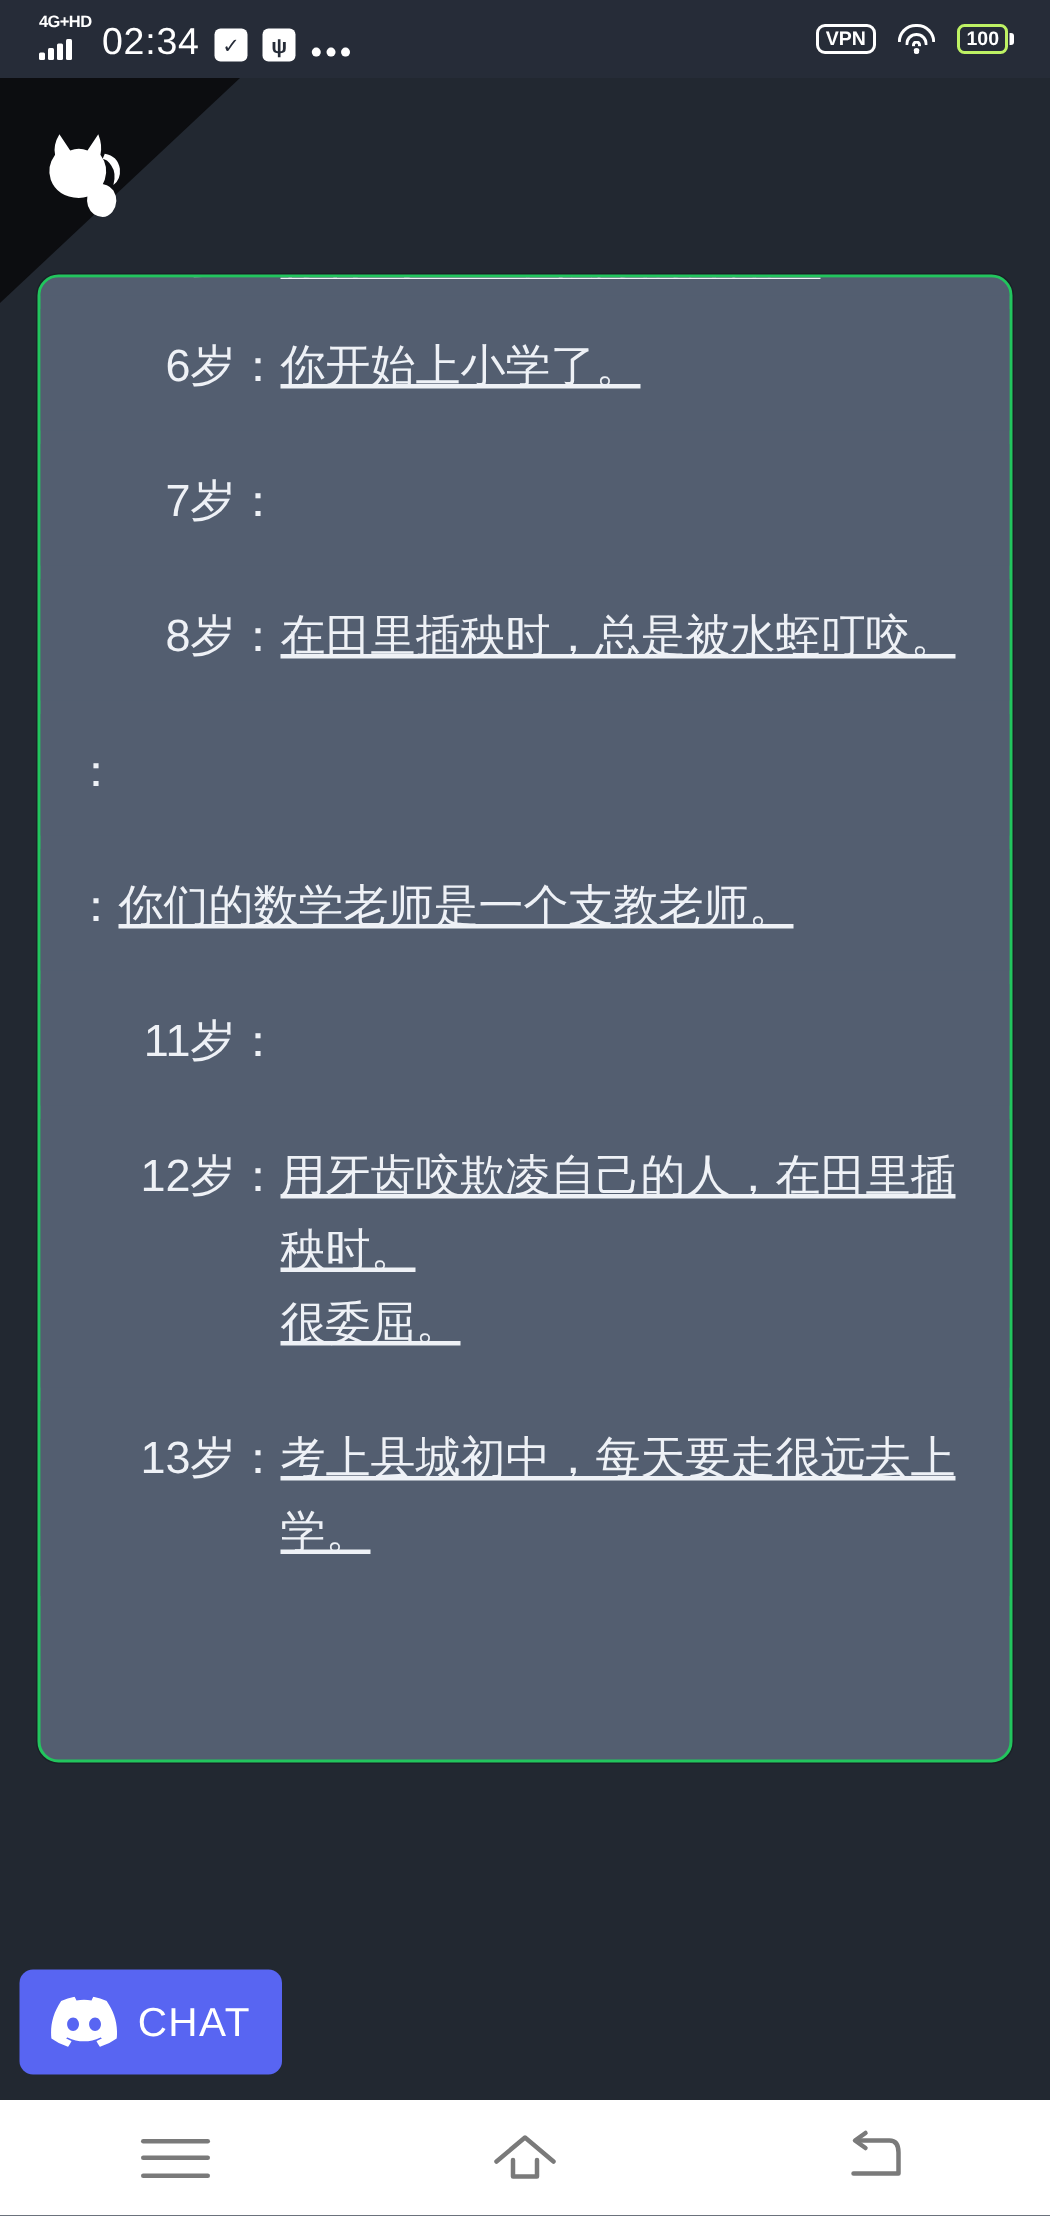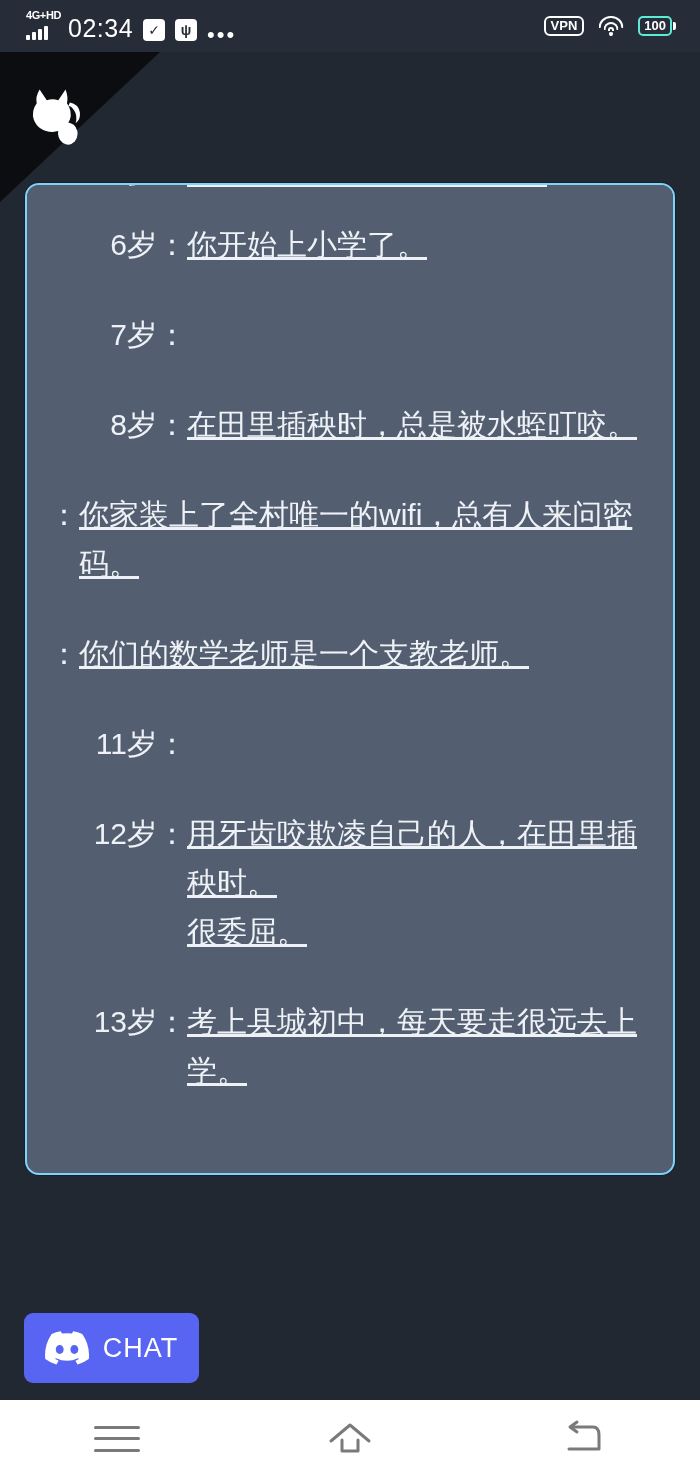--- a/index.html
+++ b/index.html
@@ -52,41 +52,41 @@
     position:absolute;left:50%;transform:translateX(-50%);
     border:2.5px solid #fff;border-bottom:none;border-radius:20px 20px 0 0;
   }
   .wifi .a{ width:25px;height:12px;top:0; }
   .wifi .b{ width:15px;height:8px;top:6px; }
   .wifi .c{ width:6px;height:4px;top:11px; }
   .wifi .d{ position:absolute;width:4px;height:4px;background:#fff;border-radius:50%;bottom:0;left:50%;transform:translateX(-50%); }
 
   .battery{ display:flex;align-items:center; }
   .battery .body{
-    border:2px solid #5eead4;border-radius:5px;color:#fff;
+    border:2px solid #bef264;border-radius:5px;color:#fff;
     font-size:13px;font-weight:bold;padding:1px 4px;line-height:14px;
   }
   .battery .cap{ width:3px;height:8px;background:#fff;border-radius:0 2px 2px 0;margin-left:1px; }
 
   
   #corner-ribbon{
     position:absolute; left:0; top:52px; width:230px; height:150px;
     background:#0c0d10;
     clip-path:polygon(0 0, 160px 0, 0 150px);
     z-index:20;
   }
   #octocat-logo{
     position:absolute; left:18px; top:78px; width:72px; height:72px; z-index:25;
   }
 
   
   #life-list{
     position:absolute; left:25px; top:183px; width:650px; height:992px;
     background:#535e70;
-    border:2px solid #7dd3fc;
+    border:2px solid #22c55e;
     border-radius:14px;
     overflow:hidden;
     z-index:10;
     box-shadow:0 0 0 1px rgba(0,0,0,.2);
   }
   .sep{
     height:9px; width:100%;
     background:linear-gradient(to bottom,
       #5a footer 0%, #646f80 0%, #c6cdd7 28%, #e8ecf2 46%, #aab3c0 62%, #6b7686 80%, #5a6576 100%);
     flex:0 0 auto;
@@ -109,21 +109,21 @@
   .row .evt{ flex:1 1 auto;text-decoration:underline; }
   .row.clipped{
     padding-top:0; padding-bottom:0;
     height:12px; overflow:hidden;
     line-height:49px;
   }
   .row.clipped .inner{ margin-top:-38px; display:flex; }
 
   
   #chat-button{
-    position:absolute; left:24px; top:1313px;
+    position:absolute; left:13px; top:1313px;
     width:175px; height:70px;
     background:#5865f2;
     border-radius:9px;
     display:flex; align-items:center; justify-content:center; gap:14px;
     z-index:30;
   }
   #chat-button .label{
     color:#fff; font-size:27px; letter-spacing:1px; line-height:27px;
   }
 
@@ -210,21 +210,20 @@
     </div>
     <div class="sep"></div>
     <div class="row">
       <div class="age">8岁</div>
       <div class="colon">：</div>
       <div class="evt" style="white-space: pre-line;">在田里插秧时，总是被水蛭叮咬。</div>
     </div>
     <div class="sep"></div>
     <div class="row">
       <div class="colon">：</div>
-      <div class="evt" style="white-space: pre-line;">你家装上了全村唯一的wifi，总有人来问密码。</div>
     </div>
     <div class="sep"></div>
     <div class="row">
       <div class="colon">：</div>
       <div class="evt" style="white-space: pre-line;">你们的数学老师是一个支教老师。</div>
     </div>
     <div class="sep"></div>
     <div class="row">
       <div class="age">11岁</div>
       <div class="colon">：</div>

